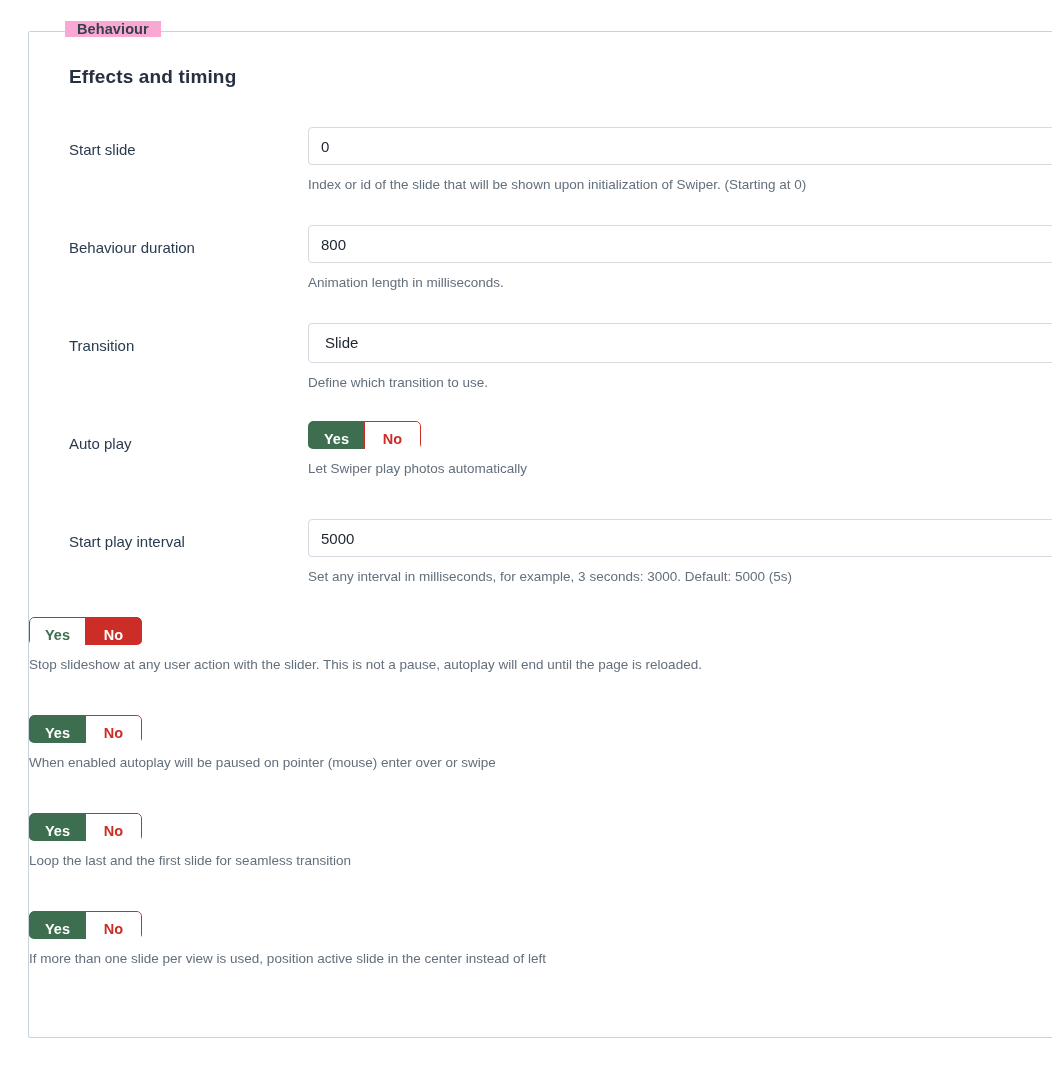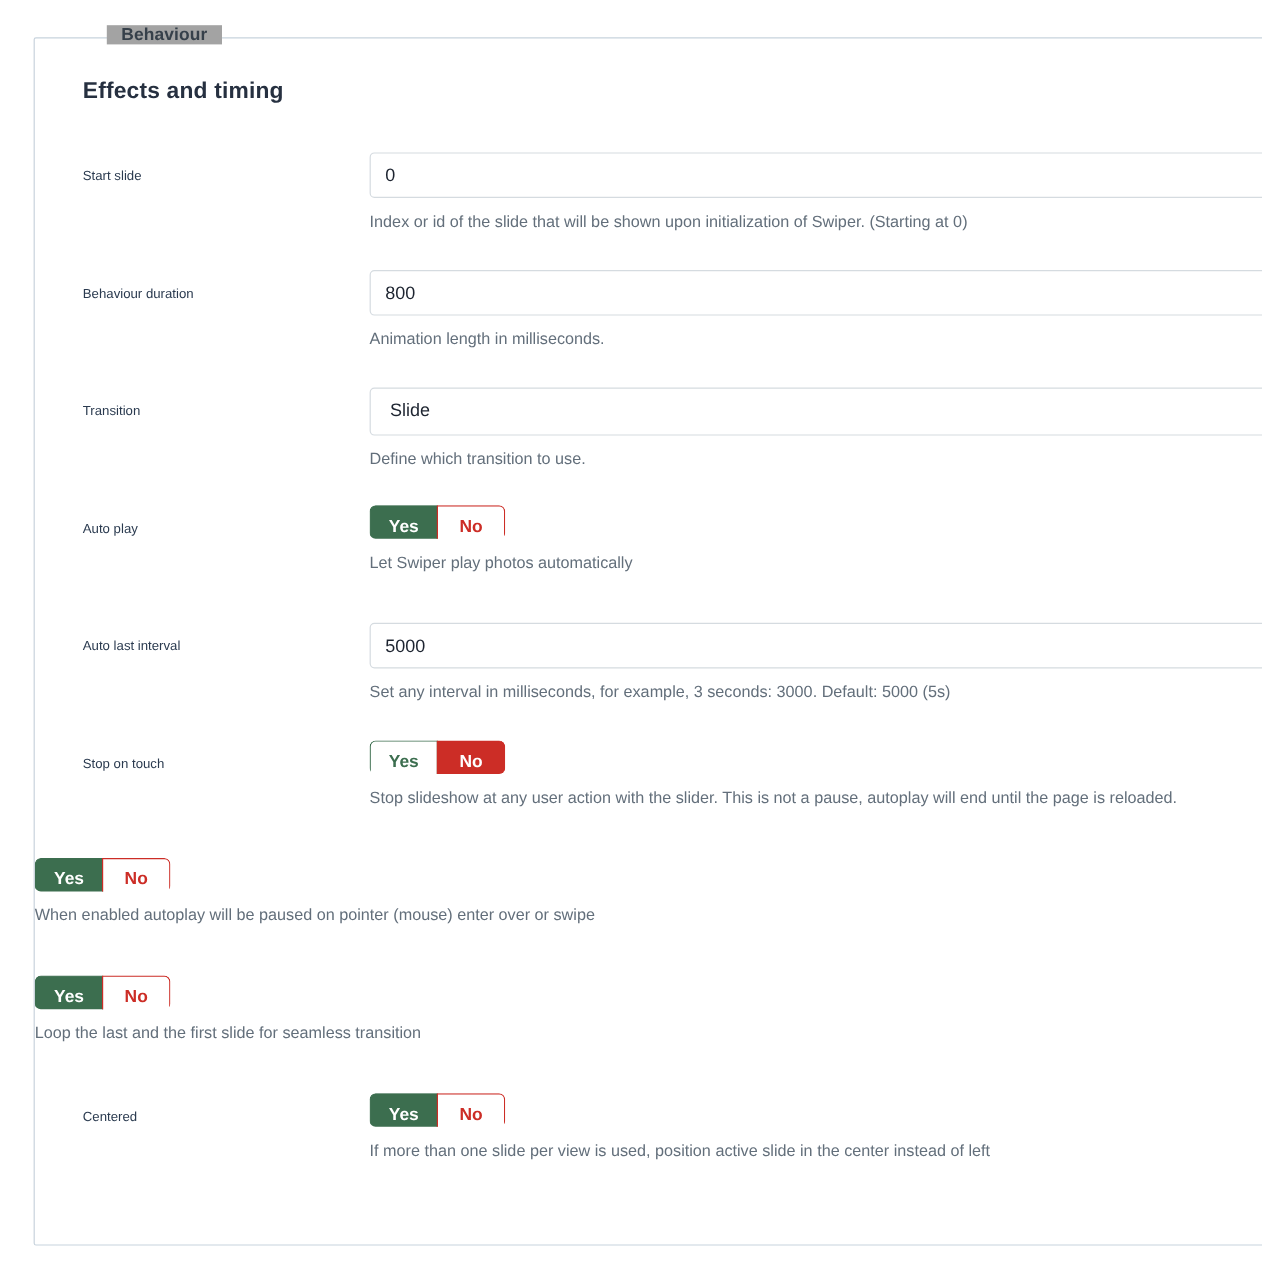--- a/index.html
+++ b/index.html
@@ -22,24 +22,24 @@
     left: 28px;
     top: 31px;
     width: 1080px;          
     height: 1007px;
     border: 1px solid #c8d3dd;
     border-radius: 2px;
     background: #ffffff;
   }
   .legend {
     position: absolute;
-    left: 60px;
+    left: 36px;
     top: -11px;
     padding: 0 12px;
-    background: #a3a3a3;
+    background: #f9a8d4;
     font-size: 14.5px;
     font-weight: bold;
     color: #36404a;
     letter-spacing: .1px;
     white-space: nowrap;
   }
 
   
   .inner {
     position: absolute;
@@ -60,21 +60,21 @@
     position: relative;
     display: flex;
     align-items: flex-start;
     min-height: 98px;
   }
   .row-label {
     width: 279px;
     flex: 0 0 279px;
     padding-left: 40px;
     padding-top: 13px;
-    font-size: 11px;
+    font-size: 15px;
     color: #2a3a4f;
     line-height: 1.3;
   }
   .row-control {
     flex: 1 1 auto;
     padding-right: 0;
     min-width: 0;
   }
 
   .text-input {
@@ -183,47 +183,45 @@
           </div>
         </div>
         <div class="row">
           <div class="row-label">Auto play</div>
           <div class="row-control"><div class="toggle">
               <div class="toggle-btn toggle-yes on">Yes</div>
               <div class="toggle-btn toggle-no off">No</div>
             </div><div class="help">Let Swiper play photos automatically</div></div>
         </div>
         <div class="row">
-          <div class="row-label">Auto last interval</div>
+          <div class="row-label">Start play interval</div>
           <div class="row-control">
             <input type="text" class="text-input" value="5000" style="">
             <div class="help">Set any interval in milliseconds, for example, 3 seconds: 3000. Default: 5000 (5s)</div>
           </div>
         </div>
         <div class="row">
-          <div class="row-label">Stop on touch</div>
           <div class="row-control"><div class="toggle">
               <div class="toggle-btn toggle-yes off">Yes</div>
               <div class="toggle-btn toggle-no on">No</div>
             </div><div class="help">Stop slideshow at any user action with the slider. This is not a pause, autoplay will end until the page is reloaded.</div></div>
         </div>
         <div class="row">
           <div class="row-control"><div class="toggle">
               <div class="toggle-btn toggle-yes on">Yes</div>
               <div class="toggle-btn toggle-no off">No</div>
             </div><div class="help">When enabled autoplay will be paused on pointer (mouse) enter over or swipe</div></div>
         </div>
         <div class="row">
           <div class="row-control"><div class="toggle">
               <div class="toggle-btn toggle-yes on">Yes</div>
               <div class="toggle-btn toggle-no off">No</div>
             </div><div class="help">Loop the last and the first slide for seamless transition</div></div>
         </div>
         <div class="row">
-          <div class="row-label">Centered</div>
           <div class="row-control"><div class="toggle">
               <div class="toggle-btn toggle-yes on">Yes</div>
               <div class="toggle-btn toggle-no off">No</div>
             </div><div class="help">If more than one slide per view is used, position active slide in the center instead of left</div></div>
         </div>
       </div>
   </div>
 </div>
 
 </body></html>

